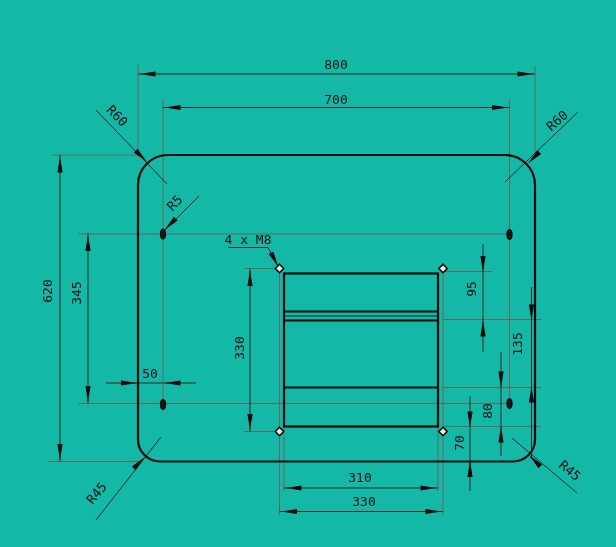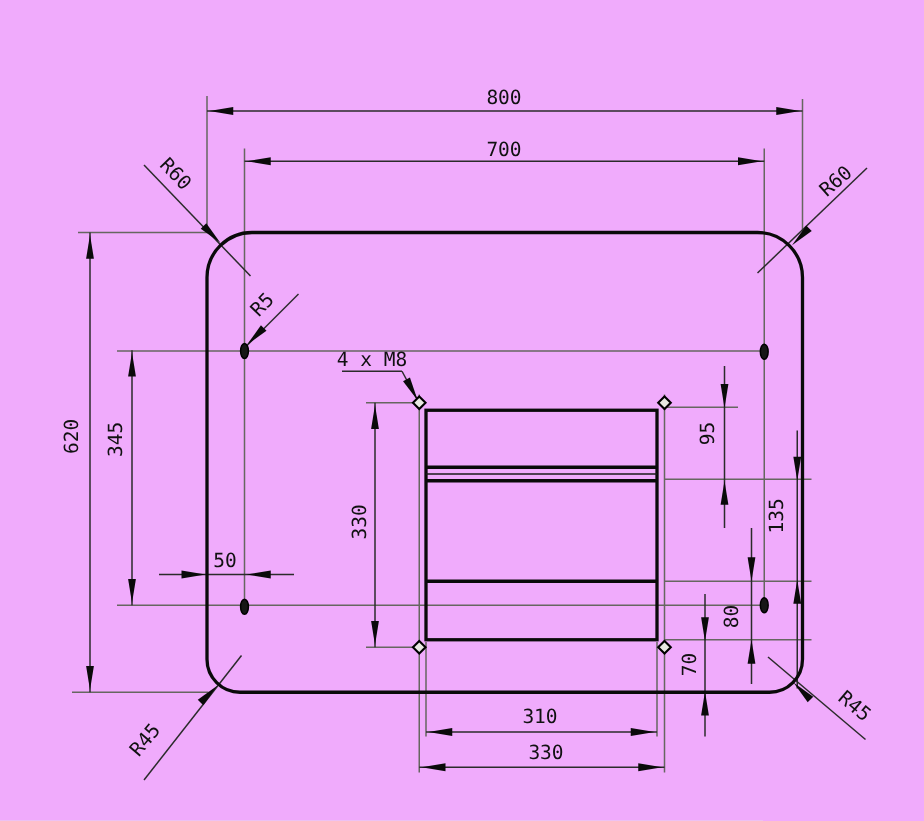--- a/index.html
+++ b/index.html
@@ -1,17 +1,17 @@
 <!DOCTYPE html>
 <html><head>
 <meta charset="utf-8">
 <style>
   html,body{margin:0;padding:0;}
   body{background:#e8e8e2;font-family:"DejaVu Sans Mono","Liberation Sans",sans-serif;}
-  #canvas{position:relative;width:616px;height:547px;background:#f0abfc;overflow:hidden;text-decoration:underline;}
+  #canvas{position:relative;width:616px;height:547px;background:#14b8a6;overflow:hidden;text-decoration:underline;}
   svg{display:block;}
   .ext{stroke:#666660;stroke-width:1;fill:none;}
   .dimline{stroke:#2b2b2b;stroke-width:1;fill:none;}
   .shape{stroke:#0a0a0a;stroke-width:2.2;fill:none;}
   .shape-thin{stroke:#1a1a1a;stroke-width:1;fill:none;}
   .arrow{fill:#0a0a0a;}
   .hole{fill:#161616;stroke:#000;stroke-width:1;}
   .marker{stroke:#000;stroke-width:1.4;fill:#e8e8e2;}
   text.dim{font-family:"DejaVu Sans Mono",monospace;font-size:13px;fill:#111;text-anchor:middle;}
 </style>

